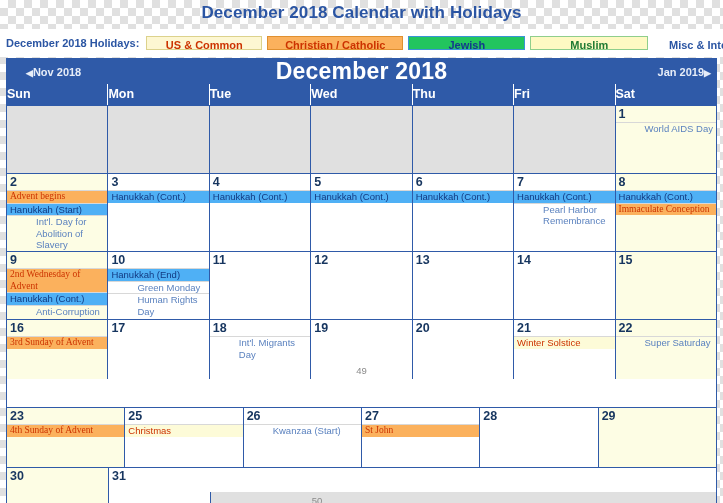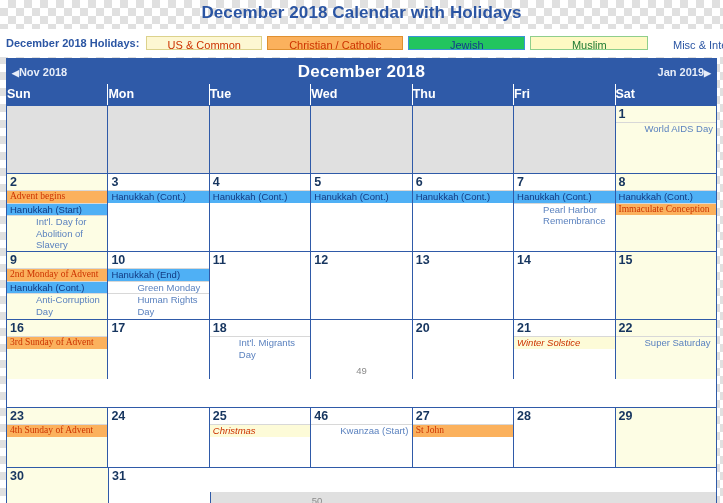--- a/index.html
+++ b/index.html
@@ -42,21 +42,21 @@
   }
   .legend-label {
     color: #2b55a3;
     font-size: 11px;
     font-weight: bold;
     white-space: nowrap;
     padding-right: 7px;
   }
   .legend-chip {
     font-size: 11px;
-    font-weight: normal;
+    font-weight: bold;
     text-align: center;
     line-height: 17px;
     height: 14px;
     margin-right: 5px;
     box-sizing: border-box;
     white-space: nowrap;
     flex: 0 0 auto;
   }
   .chip-us      { width: 116px; background:#fdf7d2; border:1px solid #dcd28c; color:#cc3300; }
   .chip-chr     { width: 136px; background:#fbb15d; border:1px solid #e09030; color:#cc3300; }
@@ -77,35 +77,35 @@
   .month-head {
     position: relative;
     height: 25px;
     background: #2f5aa8;
     color: #ffffff;
   }
   .month-title {
     position: absolute;
     left: 0; right: 0; top: 0;
     text-align: center;
-    font-size: 17px;
+    font-size: 23px;
     font-weight: bold;
     line-height: 25px;
     letter-spacing: 0.2px;
   }
   .nav-prev, .nav-next {
     position: absolute;
     top: 0;
     font-size: 11px;
     font-weight: bold;
     line-height: 27px;
     color: #e7edf8;
     white-space: nowrap;
   }
-  .nav-prev { left: 5px; }
+  .nav-prev { left: 19px; }
   .nav-next { right: 5px; }
   .arrow { font-size: 9px; }
 
   
   .dow-row {
     display: flex;
     height: 21px;
     background: #2f5aa8;
   }
   .dow {
@@ -148,21 +148,21 @@
 
   .event {
     font-size: 9.5px;
     line-height: 11.5px;
     padding: 0 2px 0 3px;
     color: #5578b4;
     border-top: 1px solid #d8d8d8;
     box-sizing: border-box;
     overflow: hidden;
   }
-  .event.ev-us  { background:#fdfbd8; color:#cc3300;font-style:italic; }
+  .event.ev-us  { background:#fdfbd8; color:#cc3300; }
   .event.ev-chr { background:#fbb15d; color:#cc3300;font-family:Liberation Serif, serif; }
   .event.ev-jew { background:#4fb0f5; color:#123a82; }
   .event.ev-misc{ background:transparent; color:#5b82bf;padding-left:29px; }
 
   .weeknum {
     position: absolute;
     bottom: 3px;
     left: 0; right: 0;
     text-align: center;
     font-size: 9.5px;
@@ -266,21 +266,21 @@
         </div>
         <div class="cell weekend">
           <div class="daynum">8</div>
           <div class="event ev-jew">Hanukkah (Cont.)</div>
           <div class="event ev-chr">Immaculate Conception</div>
         </div>
       </div>
       <div class="week" style="height: 68px;">
         <div class="cell weekend">
           <div class="daynum">9</div>
-          <div class="event ev-chr">2nd Monday of Advent</div>
+          <div class="event ev-chr">2nd Wednesday of Advent</div>
           <div class="event ev-jew">Hanukkah (Cont.)</div>
           <div class="event ev-misc">Anti-Corruption Day</div>
         </div>
         <div class="cell">
           <div class="daynum">10</div>
           <div class="event ev-jew">Hanukkah (End)</div>
           <div class="event ev-misc">Green Monday</div>
           <div class="event ev-misc">Human Rights Day</div>
         </div>
         <div class="cell">
@@ -305,48 +305,46 @@
           <div class="event ev-chr">3rd Sunday of Advent</div>
         </div>
         <div class="cell">
           <div class="daynum">17</div>
         </div>
         <div class="cell">
           <div class="daynum">18</div>
           <div class="event ev-misc">Int'l. Migrants Day</div>
         </div>
         <div class="cell">
+          <div class="daynum">19</div>
           <div class="weeknum">49</div>
         </div>
         <div class="cell">
           <div class="daynum">20</div>
         </div>
         <div class="cell">
           <div class="daynum">21</div>
           <div class="event ev-us">Winter Solstice</div>
         </div>
         <div class="cell weekend">
           <div class="daynum">22</div>
           <div class="event ev-misc">Super Saturday</div>
         </div>
       </div>
       <div class="week" style="height: 60px; margin-top: 28px;">
         <div class="cell weekend">
           <div class="daynum">23</div>
           <div class="event ev-chr">4th Sunday of Advent</div>
         </div>
         <div class="cell">
-          <div class="daynum">24</div>
-        </div>
-        <div class="cell">
           <div class="daynum">25</div>
           <div class="event ev-us">Christmas</div>
         </div>
         <div class="cell">
-          <div class="daynum">46</div>
+          <div class="daynum">26</div>
           <div class="event ev-misc">Kwanzaa (Start)</div>
         </div>
         <div class="cell">
           <div class="daynum">27</div>
           <div class="event ev-chr">St John</div>
         </div>
         <div class="cell">
           <div class="daynum">28</div>
         </div>
         <div class="cell weekend">

